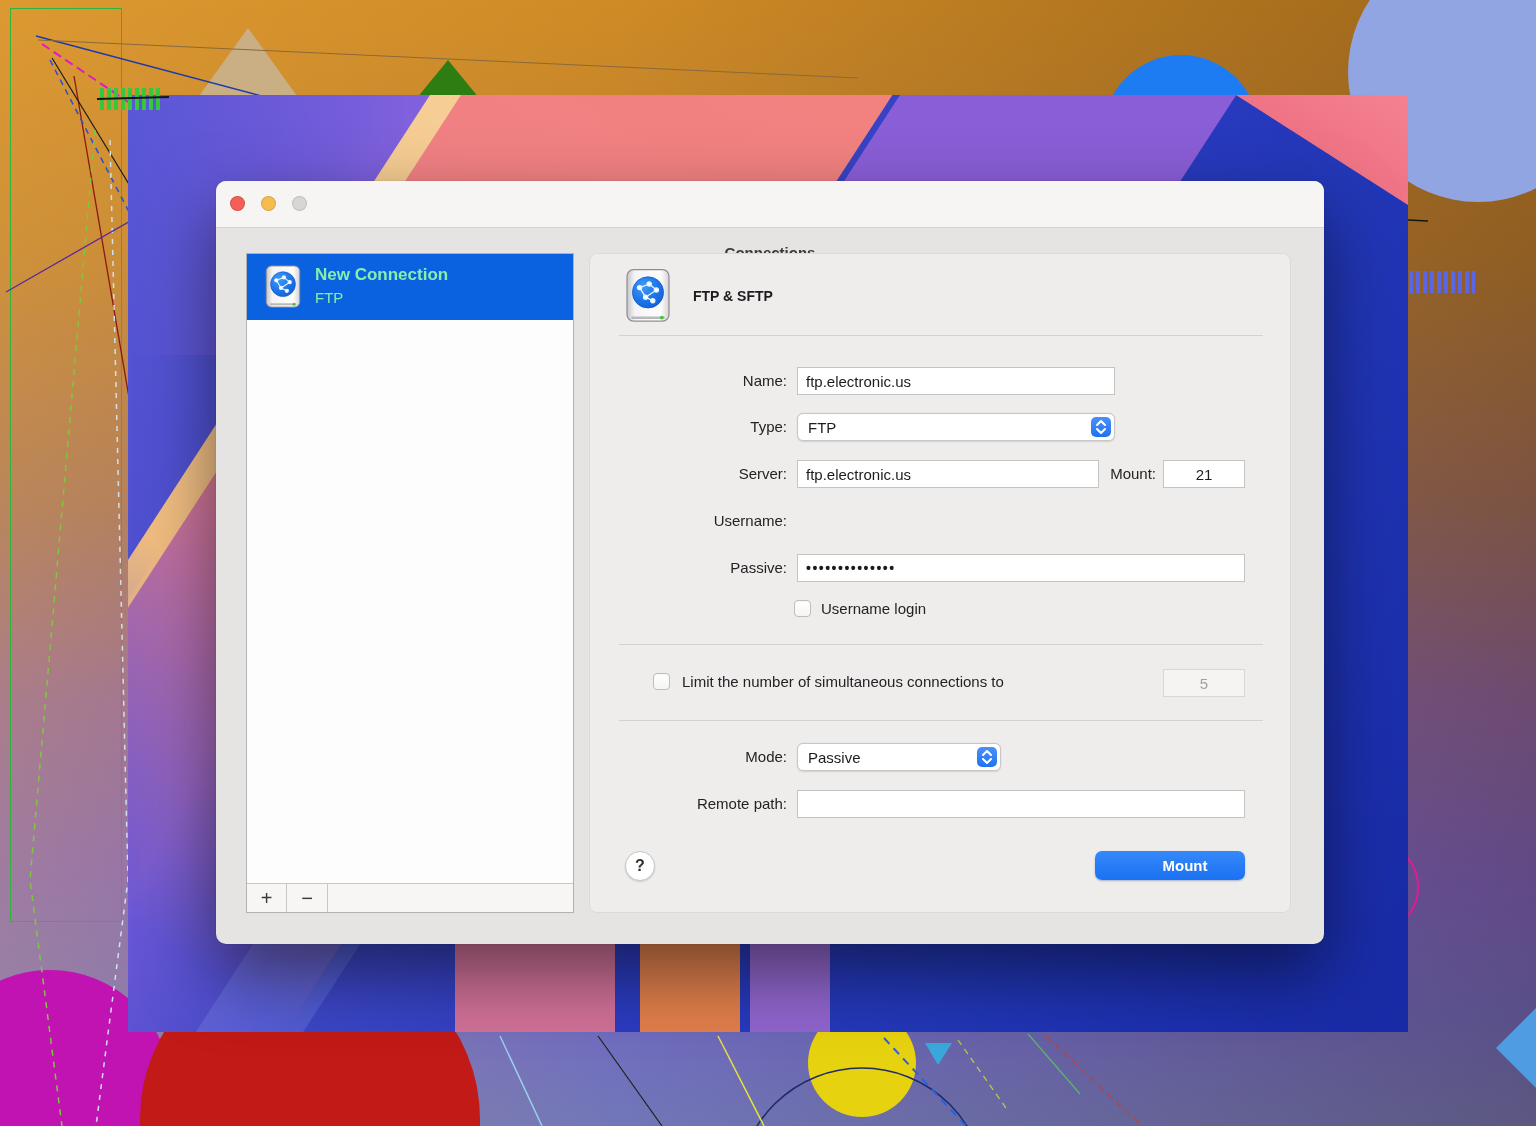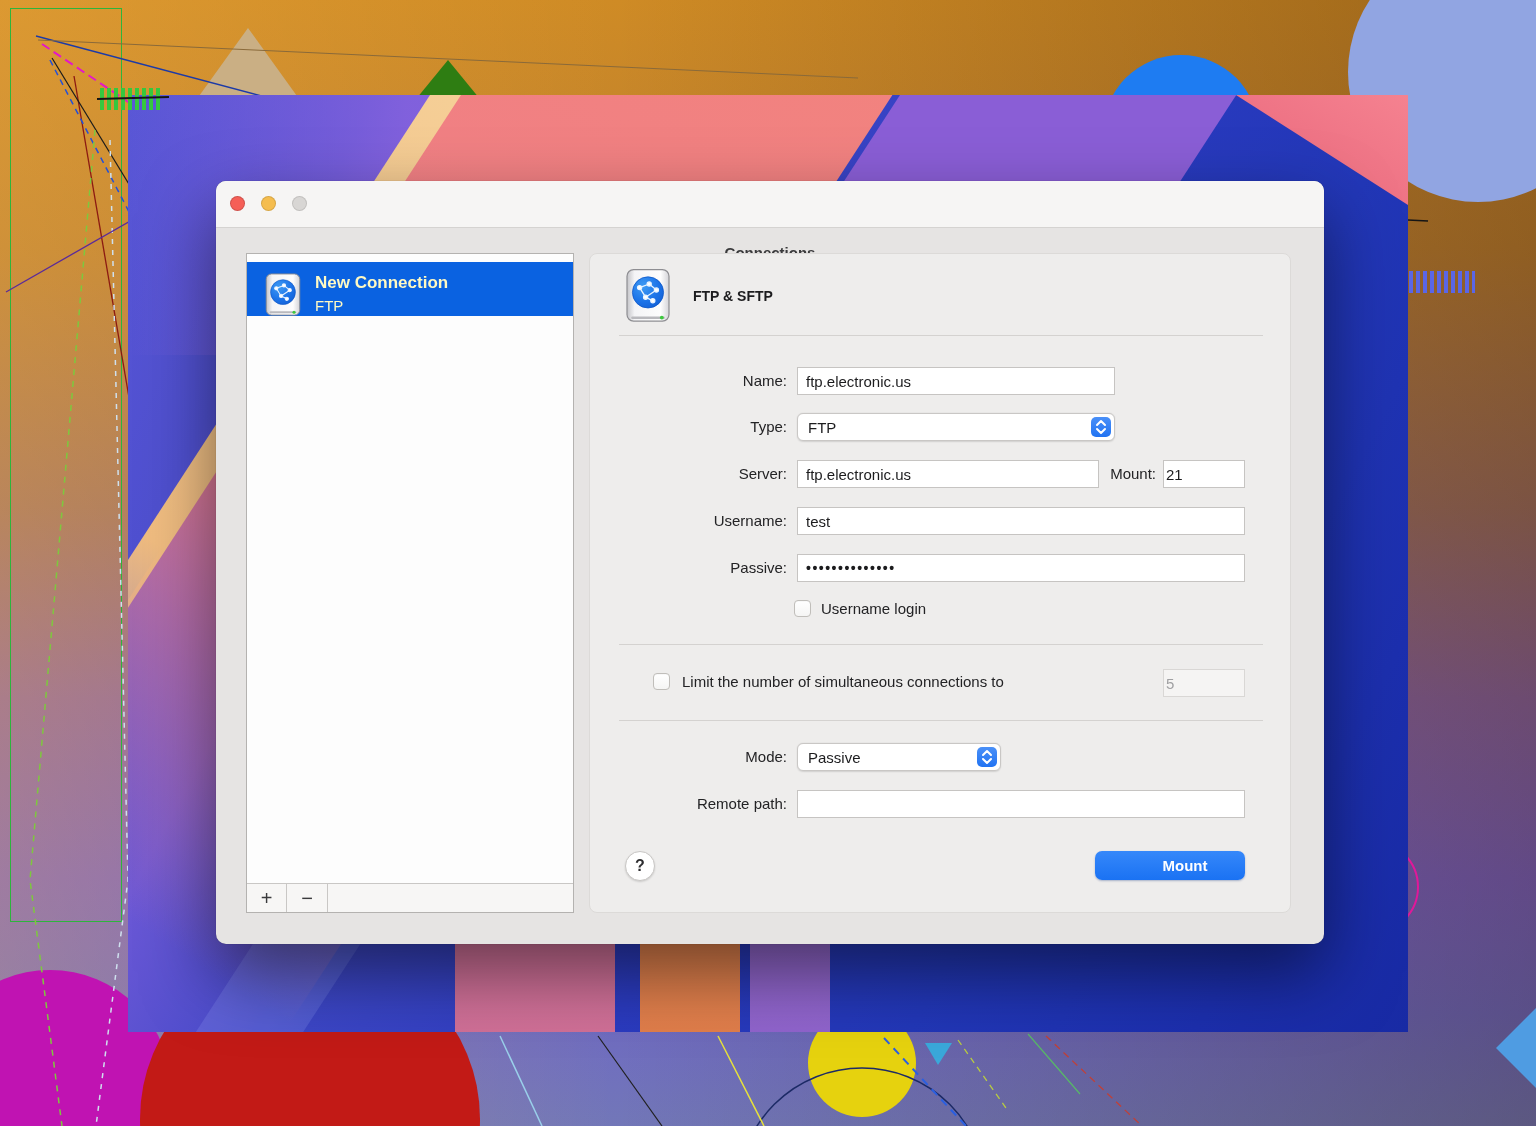--- a/index.html
+++ b/index.html
@@ -35,39 +35,39 @@
     background:#e6e4e3;box-shadow:0 30px 70px rgba(0,0,0,.5),0 0 1px rgba(0,0,0,.4);}
   .titlebar{position:absolute;left:0;top:0;width:100%;height:46px;background:#f6f5f4;border-bottom:1px solid #d5d3d1;}
   .title{position:absolute;left:0;top:0;width:100%;height:46px;display:flex;align-items:center;justify-content:center;
     font-size:15px;font-weight:700;color:#3a3a3c;margin-top:48px;}
   .light{position:absolute;top:15px;width:13px;height:13px;border-radius:50%;}
   .light-red{left:14px;background:#f55f57;border:.5px solid rgba(0,0,0,.15);}
   .light-yellow{left:45px;background:#f5bd4e;border:.5px solid rgba(0,0,0,.12);}
   .light-gray{left:76px;background:#d8d6d4;border:.5px solid rgba(0,0,0,.10);}
   
   .sidebar{position:absolute;left:30px;top:72px;width:328px;height:660px;background:#fdfdfd;border:1px solid #b4b2b0;box-sizing:border-box;}
-  .side-row{position:absolute;left:0;top:8px;width:100%;height:54px;background:#0a62e1;color:#fef9c3;}
+  .side-row{position:absolute;left:0;top:0;width:100%;height:66px;background:#0a62e1;color:#86efac;}
   .side-icon{position:absolute;left:16px;top:11px;}
   .side-title{position:absolute;left:68px;top:11px;font-size:17px;font-weight:700;}
   .side-sub{position:absolute;left:68px;top:35px;font-size:15px;font-weight:400;}
   .side-bar{position:absolute;left:0;bottom:0;width:100%;height:29px;background:#f7f6f5;border-top:1px solid #c9c7c5;box-sizing:border-box;}
   .side-cell{position:absolute;top:0;height:28px;border-right:1px solid #c9c7c5;display:flex;align-items:center;justify-content:center;
     color:#3a3a3c;box-sizing:border-box;cursor:default;}
   .cell-add{left:0;width:40px;font-size:20px;}
   .cell-remove{left:40px;width:41px;font-size:20px;}
   
   .pane{position:absolute;left:373px;top:72px;width:702px;height:660px;background:#eeedec;border:1px solid #dcdad8;border-radius:8px;box-sizing:border-box;}
   .pane-icon{position:absolute;left:34px;top:14px;}
   .pane-title{position:absolute;left:103px;top:34px;font-size:14px;font-weight:700;color:#1c1c1e;}
   .divider{position:absolute;left:29px;width:644px;height:0;border-top:1px solid #d4d2d0;}
   .d1{top:81px;} .d2{top:390px;} .d3{top:466px;}
   .flabel{position:absolute;width:197px;text-align:right;font-size:15px;color:#232325;line-height:28px;}
   .tfield{position:absolute;height:28px;border:1px solid #c6c4c2;background:#fff;box-sizing:border-box;
     font-family:"Liberation Sans","DejaVu Sans",sans-serif;font-size:15px;color:#1c1c1e;padding:0 8px;outline:none;}
-  .tfield.center{text-align:left;padding:0 2px;}
+  .tfield.center{text-align:center;padding:0 2px;}
   .tfield.dim{background:#f5f4f3;border-color:#d9d7d5;color:#a0a0a2;}
   .pwd{font-weight:700;letter-spacing:1.5px;font-size:14px;}
   .popup{position:absolute;height:28px;background:#fff;border:1px solid #c9c7c5;border-radius:6px;box-sizing:border-box;
     box-shadow:0 .5px 1.5px rgba(0,0,0,.12);display:flex;align-items:center;cursor:default;}
   .popup-text{flex:1;font-size:15px;color:#1c1c1e;padding-left:10px;}
   .popup-btn{width:20px;height:20px;margin-right:3px;border-radius:5px;background:linear-gradient(#4a90f8,#2173f2);
     display:flex;align-items:center;justify-content:center;}
   .checkbox{position:absolute;width:17px;height:17px;border:1px solid #c0beba;border-radius:4px;background:linear-gradient(#fff,#f5f5f4);
     box-shadow:inset 0 .5px 1px rgba(0,0,0,.06);box-sizing:border-box;cursor:default;}
   .cb-label{position:absolute;font-size:15px;color:#232325;line-height:18px;}
@@ -242,21 +242,20 @@
             </svg>
         </span>
       </div>
 
       <div class="flabel" style="left:0;top:206px">Server:</div>
       <input class="tfield" style="left: 207px; top: 206px; width: 302px;" value="ftp.electronic.us">
       <div class="flabel" style="left:440px;top:206px;width:126px">Mount:</div>
       <input class="tfield center" style="left: 573px; top: 206px; width: 82px;" value="21">
 
       <div class="flabel" style="left:0;top:253px">Username:</div>
-      <input class="tfield" style="left: 207px; top: 253px; width: 448px;" value="test">
 
       <div class="flabel" style="left:0;top:300px">Passive:</div>
       <input class="tfield pwd" style="left: 207px; top: 300px; width: 448px;" value="••••••••••••••">
 
       <div class="checkbox" style="left:204px;top:346px"></div>
       <div class="cb-label" style="left:231px;top:346px">Username login</div>
 
       <div class="divider d2"></div>
 
       <div class="checkbox" style="left:63px;top:419px"></div>

